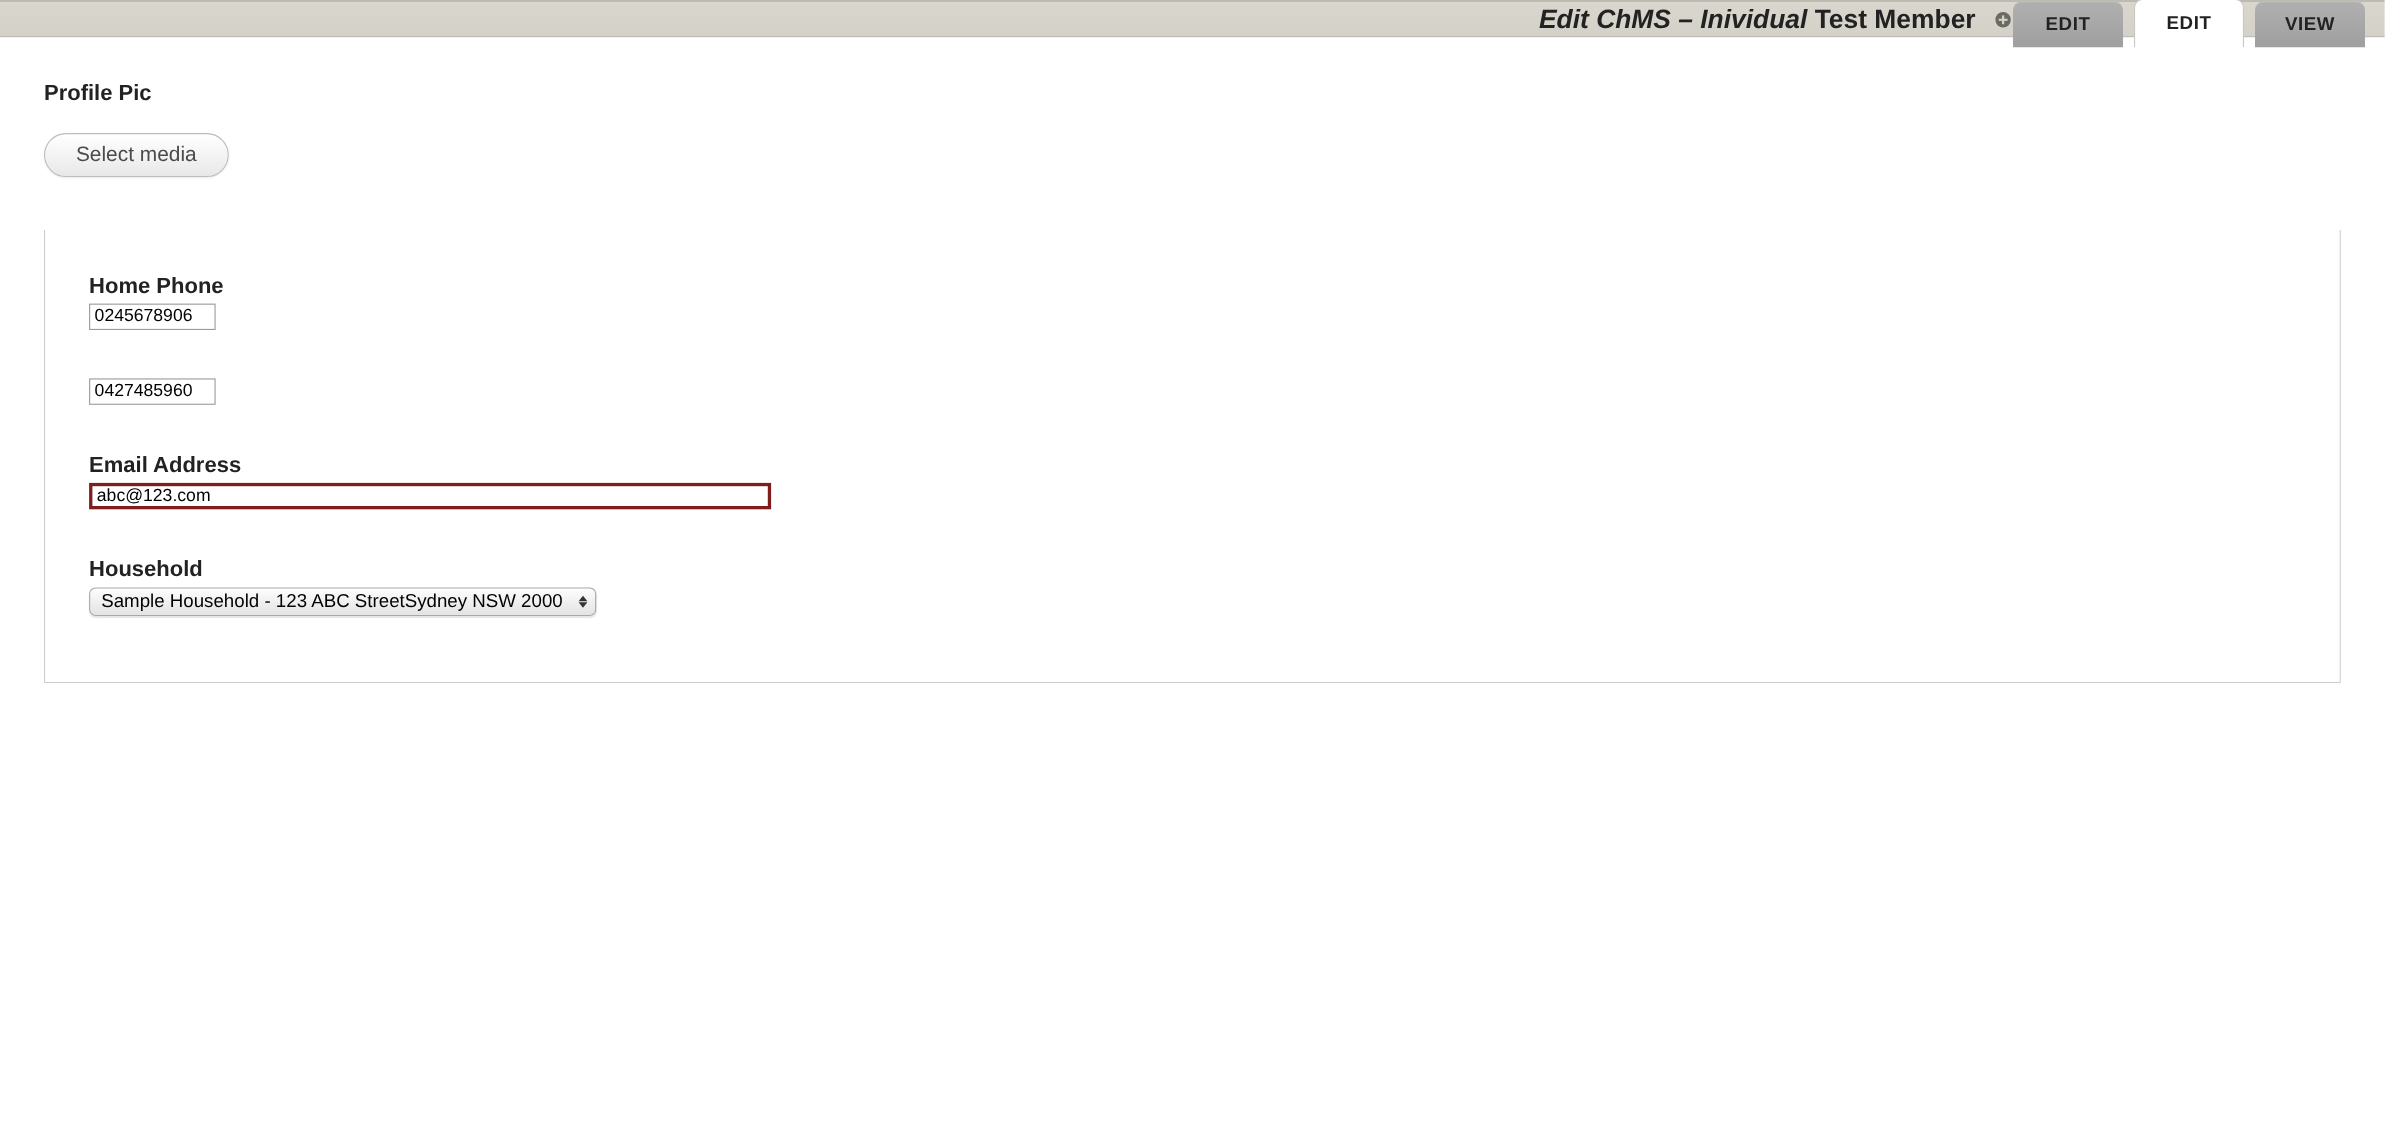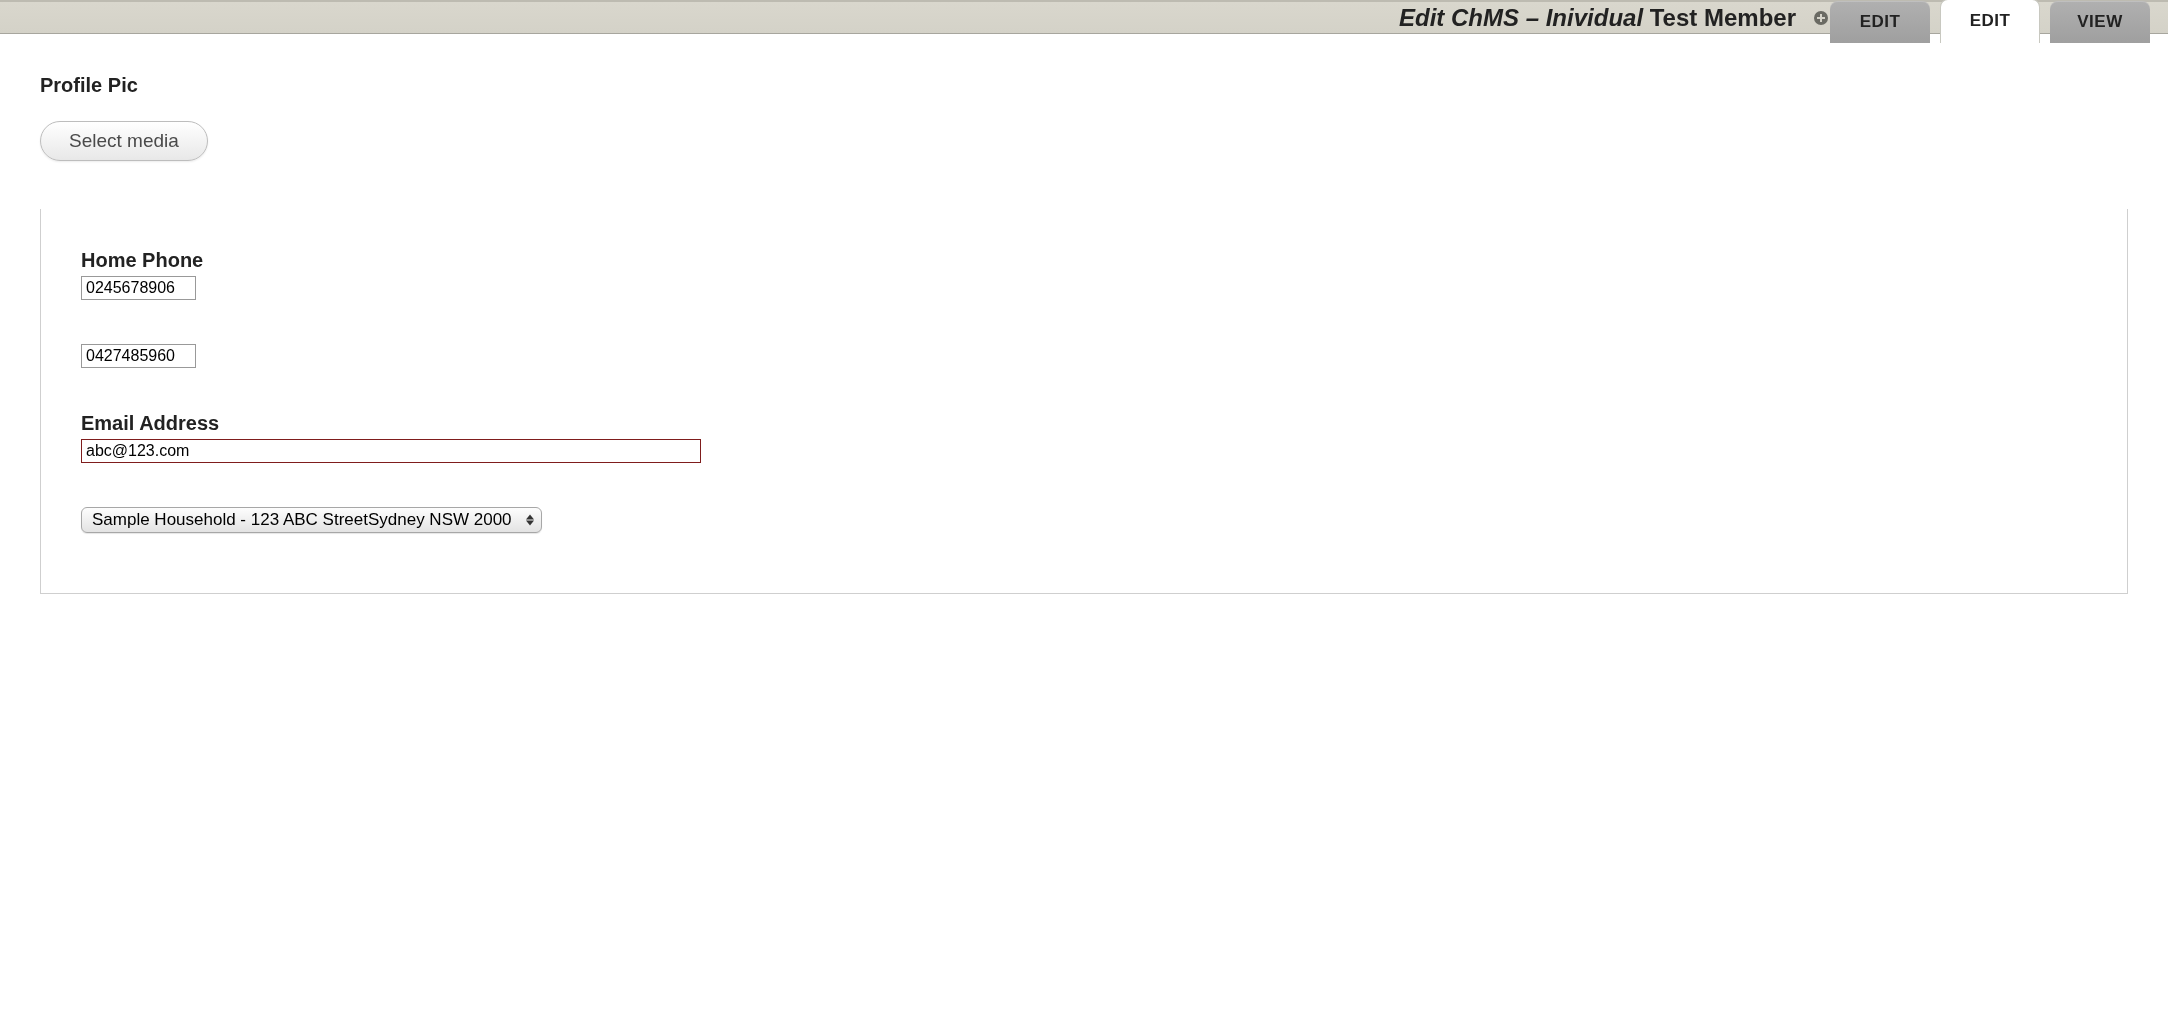--- a/index.html
+++ b/index.html
@@ -147,21 +147,21 @@
     width: 115px;
     height: 24px;
     border: 1px solid #999;
     font-size: 16px;
     padding: 0 4px;
     font-family: inherit;
   }
   .field-input-long {
     width: 620px;
     height: 24px;
-    border: 1px solid #7f1d1d;
+    border: 3px solid #7f1d1d;
     font-size: 16px;
     padding: 0 4px;
     font-family: inherit;
   }
   .select-wrap {
     position: relative;
     display: inline-block;
   }
   .native-select {
     appearance: none;
@@ -237,20 +237,21 @@
       <div class="field-group">
         <input type="text" class="field-input-short" value="0427485960" style="">
       </div>
 
       <div class="field-group">
         <label class="field-label">Email Address</label>
         <input type="text" class="field-input-long" value="abc@123.com" style="">
       </div>
 
       <div class="field-group" style="margin-bottom:0">
+        <label class="field-label">Household</label>
         <span class="select-wrap">
           <select class="native-select">
             <option>Sample Household - 123 ABC StreetSydney NSW 2000</option>
           </select>
           <span class="select-caret">
             <span class="tri up"></span>
             <span class="tri down"></span>
           </span>
         </span>
       </div>

